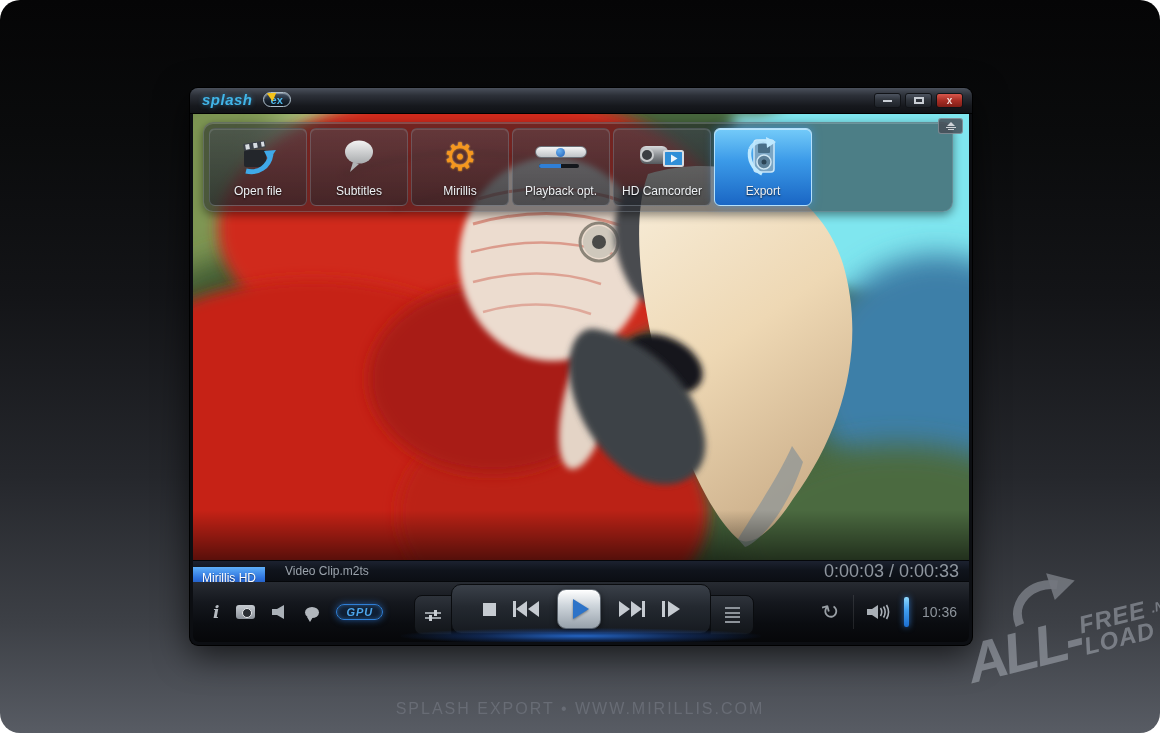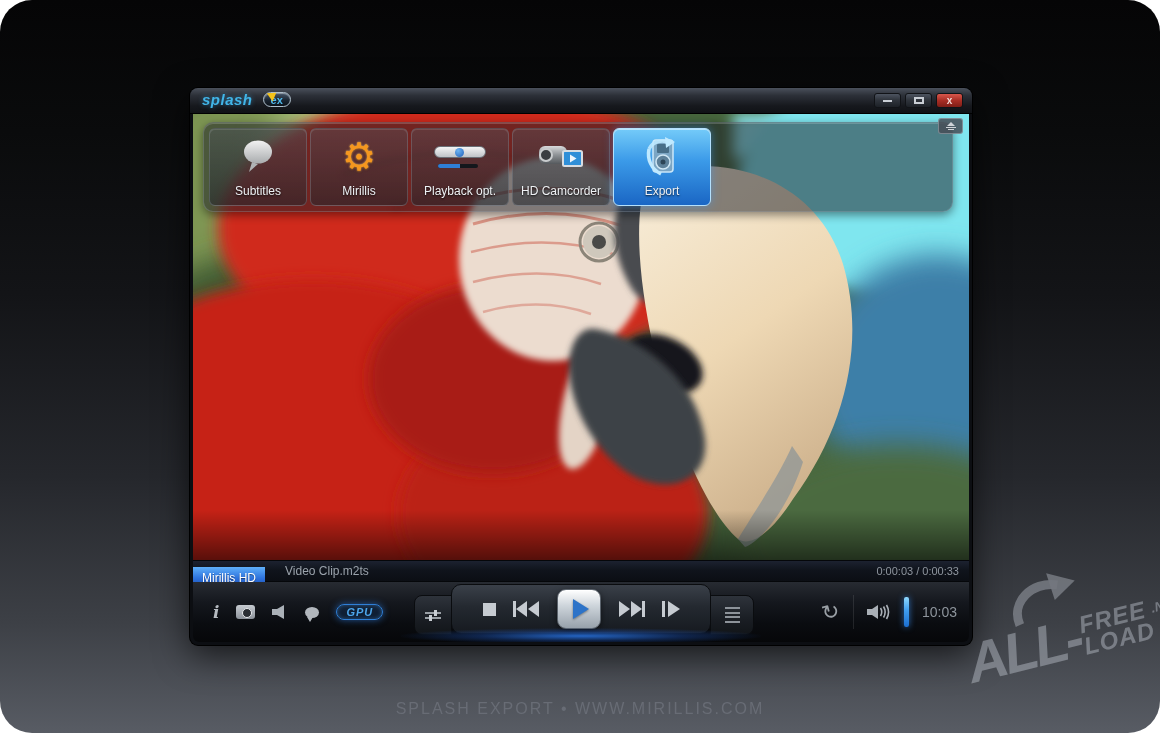--- a/index.html
+++ b/index.html
@@ -1,19 +1,19 @@
 <!DOCTYPE html>
 <html><head>
 <meta charset="utf-8">
 <style>
   * { margin:0; padding:0; box-sizing:border-box; }
   html,body { width:1160px; height:733px; background:#ffffff; font-family:"Liberation Sans", sans-serif; }
   .canvas {
     position:absolute; left:0; top:0; width:1160px; height:733px;
-    border-radius:32px; overflow:hidden;
+    border-radius:20px; overflow:hidden;
     background:linear-gradient(180deg,#050506 0%,#0a0b0c 18%,#131417 40%,#25272c 65%,#3d4046 85%,#585c64 100%);
   }
   
   .player {
     position:absolute; left:190px; top:88px; width:782px; height:557px;
     border-radius:8px; background:#0c0e12;
     box-shadow:0 10px 34px rgba(0,0,0,.65), 0 0 0 1px #000;
   }
   .titlebar {
     position:absolute; left:0; top:0; right:0; height:26px;
@@ -103,21 +103,21 @@
     border-top:1px solid #05070a; border-bottom:1px solid #05070a;
     display:flex; align-items:center; font-size:12px;
   }
   .src-badge {
     height:20px; line-height:22px; padding:0 9px; color:#fff;
     background:linear-gradient(180deg,#5fb0fa 0%,#2e73dd 55%,#1b51b8 100%);
     text-shadow:0 1px 1px rgba(0,0,0,.5);
     margin-top:12px;
   }
   .file-name { margin-left:20px; color:#9ba3ac; }
-  .time-pos { margin-left:auto; padding-right:10px; color:#8f969f; font-size:11px; }
+  .time-pos { margin-left:auto; padding-right:10px; color:#8f969f; font-size:18px; }
   
   .controlbar {
     position:absolute; left:3px; right:3px; top:494px; height:60px;
     border-radius:0 0 6px 6px;
     background:linear-gradient(180deg,#272b32 0%,#14171d 35%,#0a0c10 70%,#060709 100%);
     overflow:hidden;
   }
   .left-icons { position:absolute; left:20px; top:0; height:100%; display:flex; align-items:center; gap:17px; }
   .ic { color:#aab0b7; cursor:pointer; }
   .info-glyph { font-family:"DejaVu Serif", serif; font-style:italic; font-weight:bold; font-size:17px; color:#b6bbc1; }
@@ -262,20 +262,36 @@
         <path d="M455 60 C 540 35 625 70 650 150 C 672 225 655 310 600 385 C 583 412 560 435 545 425 C 515 400 478 315 463 245 C 448 180 438 105 455 60 Z" fill="url(#beakG)"></path>
         <path d="M545 425 C 560 400 586 362 599 332 L 610 348 C 596 392 570 426 552 433 Z" fill="#8e9597" opacity=".75"></path>
         <ellipse cx="395" cy="285" rx="24" ry="72" fill="#e4d4c6" filter="url(#b3)" transform="rotate(14 395 285)"></ellipse>
         <ellipse cx="470" cy="250" rx="42" ry="27" fill="#17191b" filter="url(#b3)" transform="rotate(25 470 250)"></ellipse>
         <path d="M402 215 C 455 225 505 270 512 325 C 516 365 480 382 440 362 C 402 340 375 290 376 250 C 377 228 388 212 402 215 Z" fill="#3e4246" filter="url(#b3)"></path>
         <rect x="0" y="396" width="776" height="50" fill="url(#vig)"></rect>
       </svg>
 
       <div class="tbar">
 
+        <div class="tbtn">
+          <div class="ticon">
+            <svg width="44" height="40" viewBox="0 0 44 40">
+              <rect x="8" y="13" width="22" height="17" rx="2" fill="#23262b"></rect>
+              <g transform="rotate(-10 8 13)">
+                <rect x="8" y="7" width="22" height="7" rx="1" fill="#3c4148"></rect>
+                <rect x="10" y="8" width="4" height="5" fill="#d8dde2"></rect>
+                  <rect x="18" y="8" width="4" height="5" fill="#d8dde2"></rect>
+                  <rect x="26" y="8" width="3" height="5" fill="#d8dde2"></rect>
+              </g>
+              <path d="M10 34 C 22 37 33 30 35 17" stroke="#3fa9e8" stroke-width="5" fill="none"></path>
+              <polygon points="28,14 40,13 33,24" fill="#3fa9e8"></polygon>
+            </svg>
+          </div>
+          <div class="tlabel">Open file</div>
+        </div>
 
 
         <div class="tbtn">
           <div class="ticon">
             <svg width="42" height="40" viewBox="0 0 42 40">
               <defs>
                   <linearGradient id="bubG" x1="0" y1="0" x2="0" y2="1">
                 <stop offset="0" stop-color="#f2f2f2"></stop>
                     <stop offset="1" stop-color="#a9acae"></stop>
                   </linearGradient>
@@ -417,21 +433,21 @@
         <span class="vsep"></span>
         <span class="ic">
           <svg width="24" height="18" viewBox="0 0 24 18" class="tsvg">
             <polygon points="0,6 5,6 11,2 11,16 5,12 0,12" fill="#aab0b7"></polygon>
             <path d="M13.5 5 Q16 9 13.5 13" stroke="#aab0b7" stroke-width="1.6" fill="none"></path>
             <path d="M16.5 3.5 Q19.8 9 16.5 14.5" stroke="#aab0b7" stroke-width="1.6" fill="none"></path>
             <path d="M19.5 2 Q23.6 9 19.5 16" stroke="#aab0b7" stroke-width="1.6" fill="none"></path>
           </svg>
         </span>
         <span class="volbar"></span>
-        <span class="clock">10:03</span>
+        <span class="clock">10:36</span>
       </div>
     </div>
   </div>
 
   <div class="footer-caption">SPLASH EXPORT  •  WWW.MIRILLIS.COM</div>
 
   <div class="watermark">
     <svg class="wm-arrow" width="80" height="52" viewBox="0 0 80 52">
       <path d="M6 46 C 2 22 28 6 52 16" stroke="rgba(198,204,214,0.9)" stroke-width="9" fill="none"></path>
       <polygon points="44,2 70,16 46,30" fill="rgba(198,204,214,0.9)"></polygon>

